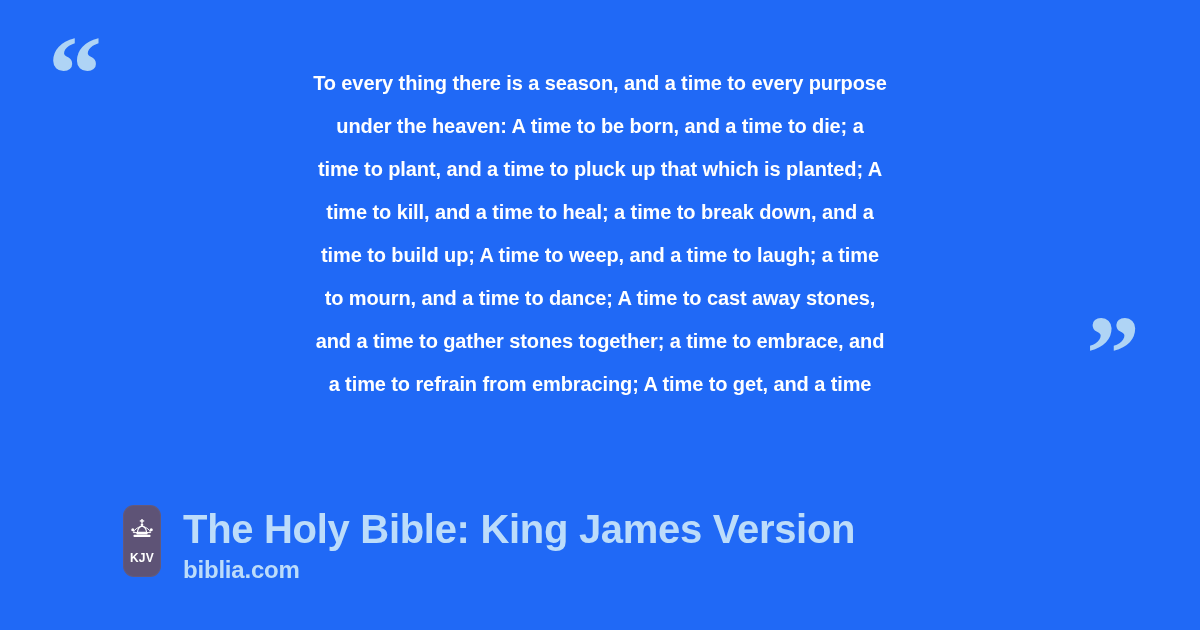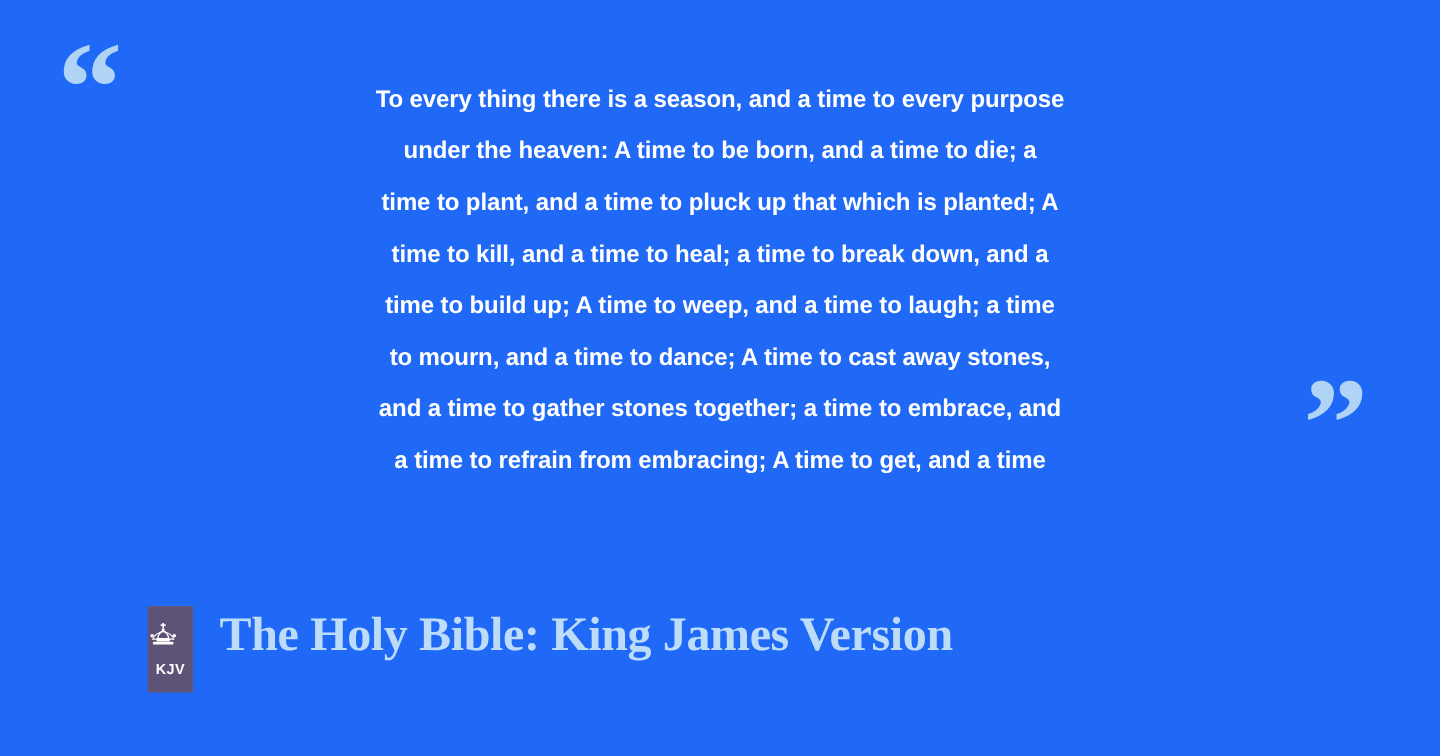--- a/index.html
+++ b/index.html
@@ -77,25 +77,26 @@
     left: 123px;
     top: 505px;
     display: flex;
     align-items: flex-start;
   }
 
   #book-logo {
     width: 38px;
     height: 72px;
     background: #5E5376;
-    border-radius: 1px;
+    border-radius: 11px;
     position: relative;
     flex: 0 0 auto;
     display: flex;
     flex-direction: column;
+    align-items: center;
     justify-content: flex-start;
     box-shadow: inset 0 0 0 1px rgba(255,255,255,0.04);
   }
 
   #crown-icon {
     margin-top: 14px;
     width: 26px;
     height: 20px;
     display: block;
   }
@@ -116,21 +117,21 @@
   #brand-text {
     margin-left: 22px;
     padding-top: 0px;
   }
 
   #brand-title {
     color: #BCDCFA;
     font-size: 40px;
     line-height: 48px;
     font-weight: 700;
-    font-family: Liberation Serif, serif;
+    font-family: Liberation Sans, sans-serif;
     letter-spacing: -0.3px;
     white-space: nowrap;
   }
 
   #brand-url {
     color: #BCDCFA;
     font-size: 24px;
     line-height: 30px;
     font-weight: 700;
     font-family: "Liberation Sans", sans-serif;
@@ -179,17 +180,18 @@
 
         <path d="M14 27 L 38 27 L 36.4 31 L 15.6 31 Z" fill="#FFFFFF"></path>
 
         <rect x="9" y="31.6" width="34" height="4.4" rx="1.4" fill="#FFFFFF"></rect>
       </svg>
       <div id="logo-abbr">KJV</div>
     </div>
 
     <div id="brand-text">
       <div id="brand-title">The Holy Bible: King James Version</div>
+      <div id="brand-url">biblia.com</div>
     </div>
 
   </div>
 
 </div>
 
 </body></html>

